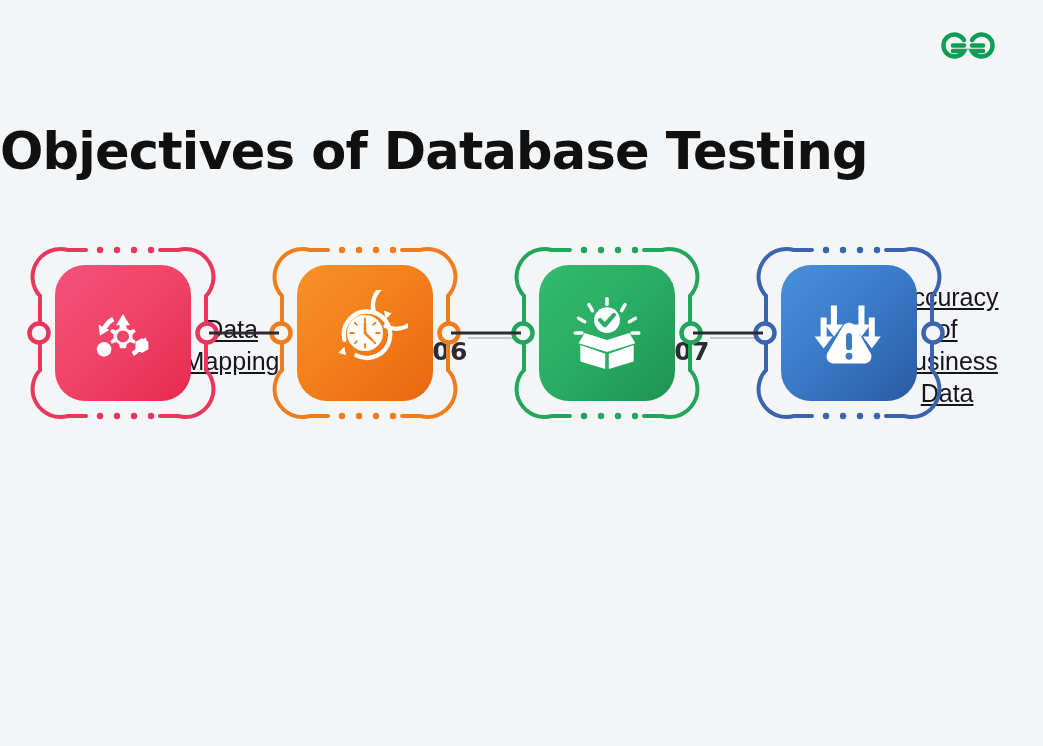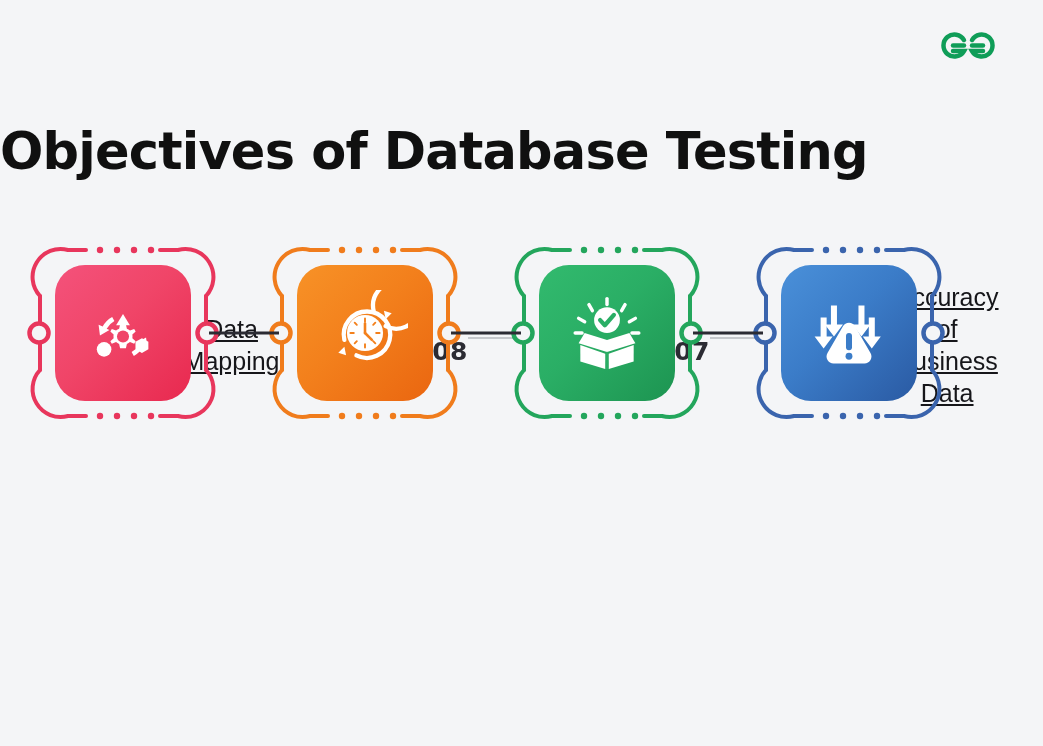--- a/index.html
+++ b/index.html
@@ -236,21 +236,21 @@
               <path d="M38 38 L40.5 40.5"></path>
           </g>
           <g stroke="#f3801c" stroke-width="3" stroke-linecap="round">
             <path d="M50 50 L50 39"></path>
             <path d="M50 50 L58 58"></path>
           </g>
         </svg>
       </div>
       <div class="link"></div>
     </div>
-    <div class="num">08</div>
+    <div class="num">06</div>
     <div class="rule"></div>
   </div>
 
   <div class="step">
     <div class="frame">
       <svg class="frame-border" viewBox="0 0 170 170">
         <g fill="none" stroke="#23a65c" stroke-width="4" stroke-linecap="round">
           <path d="M2 48 L2 122"></path>
           <path d="M168 48 L168 122"></path>
           <path d="M2 48 A28 28 0 0 1 30 2 L48 2"></path>

